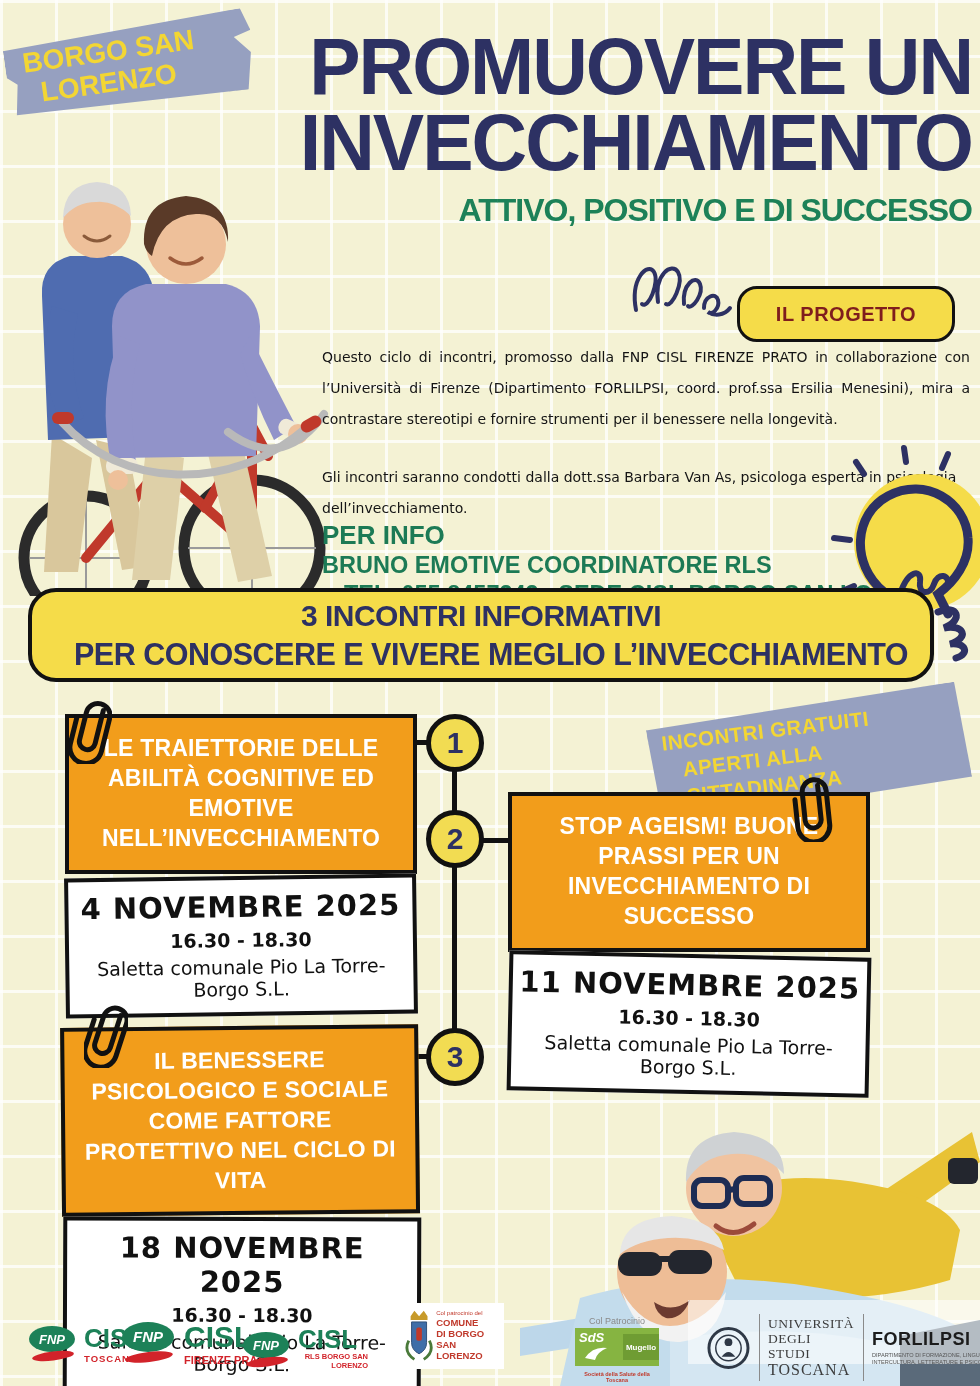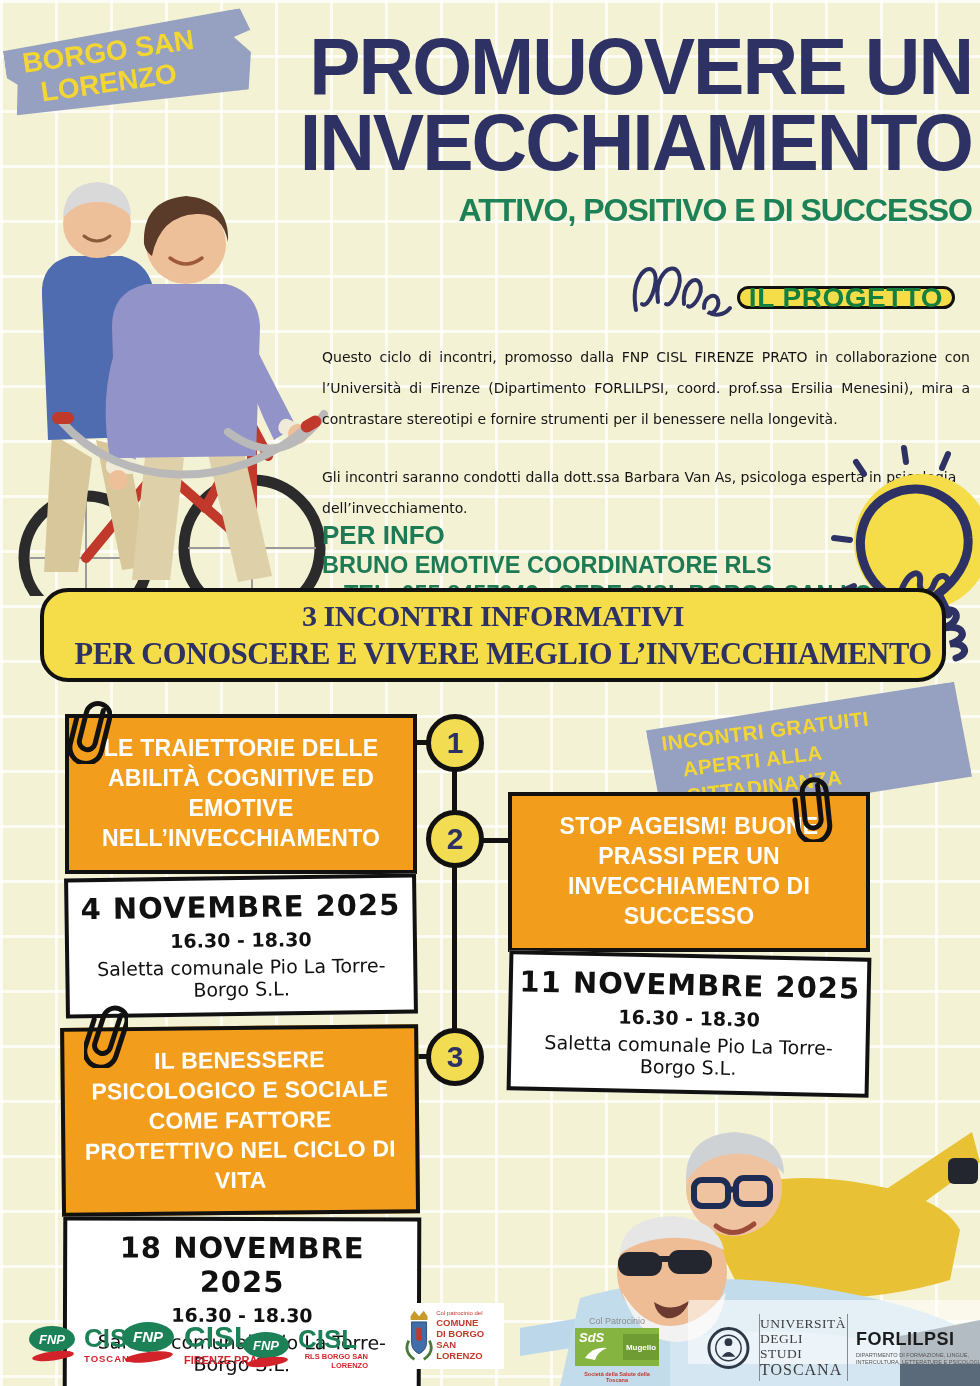--- a/index.html
+++ b/index.html
@@ -25,38 +25,38 @@
            clip-path:polygon(0 10%, 98% 0, 100% 90%, 2% 100%); }
   .tape2 .indent { margin-left:18px; }
 
   
   .title { left:210px; top:26px; width:762px; text-align:right;
            font-family:"Liberation Sans",sans-serif; }
   .title .t1 { font-size:77px; font-weight:900; letter-spacing:-2px; line-height:.99;
                color:#2d3163; transform:scaleY(1.04); transform-origin:top; }
   .title .t2 { font-size:32px; font-weight:900; letter-spacing:-1px; color:#1d8158; margin-top:14px; }
 
-  .pill { left:737px; top:286px; width:218px; height:23px; background:#f5dc49;
-          border:3px solid #111; border-radius:20px; color:#15803d;
-          font-family:"Liberation Sans",sans-serif; font-weight:900; font-size:28px;
+  .pill { left:737px; top:286px; width:218px; height:56px; background:#f5dc49;
+          border:3px solid #111; border-radius:20px; color:#7f1d1d;
+          font-family:"Liberation Sans",sans-serif; font-weight:900; font-size:20px;
           display:flex; align-items:center; justify-content:center; letter-spacing:.5px; }
 
   .body-text { left:322px; width:648px; font-size:14px; line-height:31px; color:#141414; }
   .p1 { top:342px; text-align:justify; }
   .p2 { top:462px; }
   .info { left:322px; top:520px; width:648px; color:#1c7a55;
           font-family:"Liberation Sans",sans-serif; font-weight:900; }
   .info-label { font-size:26px; vertical-align:top; margin-right:10px;margin-top:40px; }
   .info-lines { display:inline-block; font-size:23.5px; line-height:1.25; }
   .info-lines .l2 { display:block; margin-left:22px; }
 
   .banner { left:28px; top:588px; width:906px; height:94px; background:#f5dc49;
             border:4px solid #111; border-radius:28px; color:#2d3163; text-align:center;
-            font-family:Liberation Serif, serif; font-weight:900;
-            display:flex; flex-direction:column; justify-content:center; gap:4px;margin-left:12px; }
+            font-family:Liberation Sans, sans-serif; font-weight:900;
+            display:flex; flex-direction:column; justify-content:center; gap:4px; }
   .banner .b1 { font-size:30px; letter-spacing:-0.5px; }
   .banner .b2 { font-size:30.5px; letter-spacing:-0.5px;padding-left:20px; }
 
   
   .vline { left:452px; top:742px; width:5px; height:320px; background:#111; }
   .hconn { height:5px; background:#111; }
   .circle { width:58px; height:58px; border-radius:50%; background:#f2dc52; border:5px solid #111;
             color:#2d3163; font-family:"Liberation Sans",sans-serif; font-weight:900; font-size:30px;
             display:flex; align-items:center; justify-content:center; }
 
@@ -85,21 +85,21 @@
                 display:flex; align-items:center; padding:3px; gap:3px; }
   .comune-text { color:#c0392b; font-family:"Liberation Sans",sans-serif; line-height:1.15; }
   .comune-text .pat { font-size:6px; font-weight:400; margin-bottom:1px; }
   .comune-text .ln { font-size:9.5px; font-weight:bold; }
   .sds { left:574px; top:1316px; width:86px; text-align:center; font-family:"Liberation Sans",sans-serif; }
   .sds .pat { color:#8a8a8a; font-size:9px; margin-bottom:2px; }
   .sds .sub { color:#c0392b; font-size:5.5px; margin-top:1px; font-weight:bold; }
   .unifi { left:706px; top:1314px; display:flex; align-items:center; gap:8px; }
   .unifi .uni-name { font-family:"Liberation Serif",serif; color:#3c3c3c; font-size:13.5px;
                      line-height:1.12; letter-spacing:.5px; border-left:1.5px solid #8a8a8a;
-                     border-right:1.5px solid #8a8a8a; padding:2px 0; }
+                     border-right:1.5px solid #8a8a8a; padding:2px 8px; }
   .unifi .dept { font-family:"Liberation Sans",sans-serif; color:#1c1c1c; }
   .unifi .dept .big { font-size:18px; font-weight:900; letter-spacing:.5px; }
   .unifi .dept .small { font-size:5.6px; color:#555; width:130px; line-height:1.3; margin-top:2px; }
 </style>
 </head>
 <body>
 
 <div class="poster">
 
   <svg class="abs" style="left:0;top:96px" width="336" height="500" viewBox="0 0 336 500">

